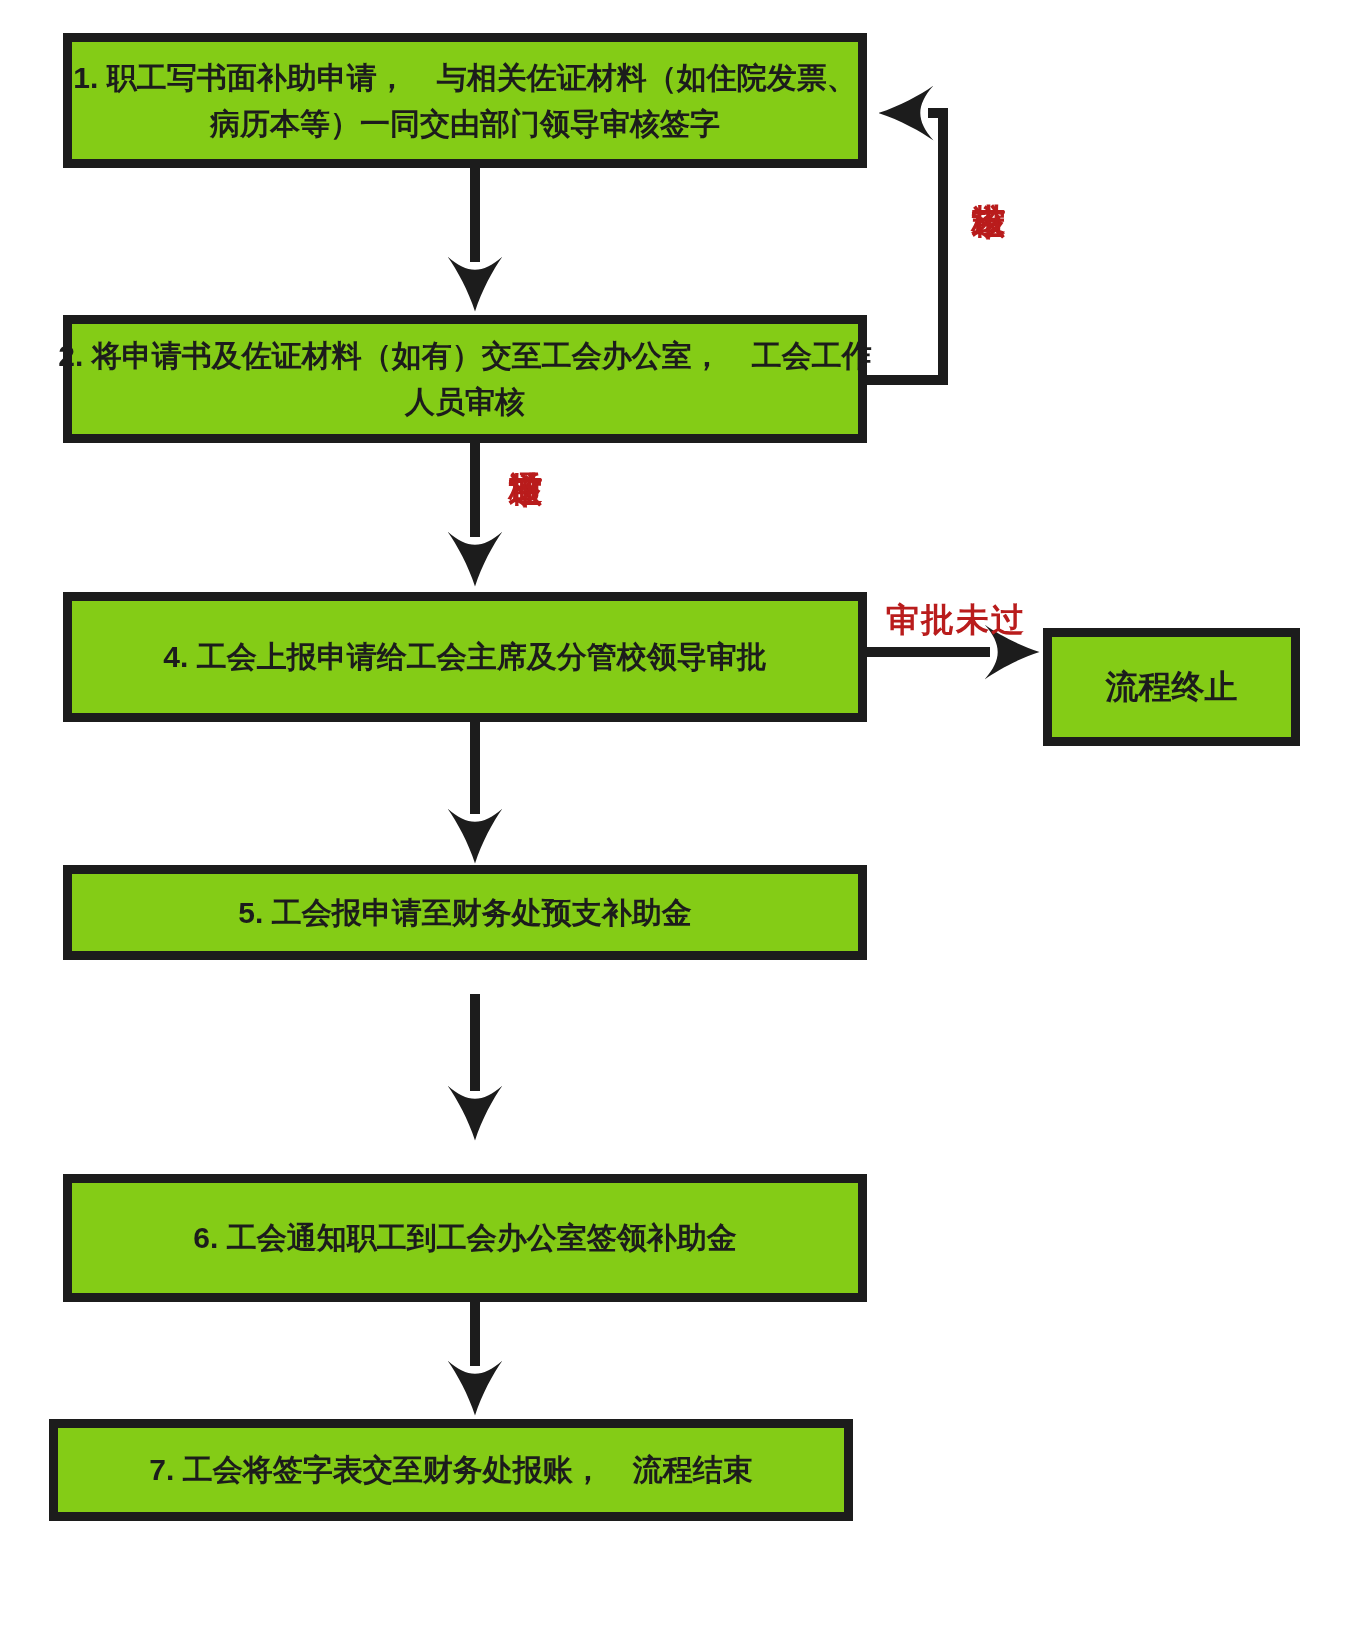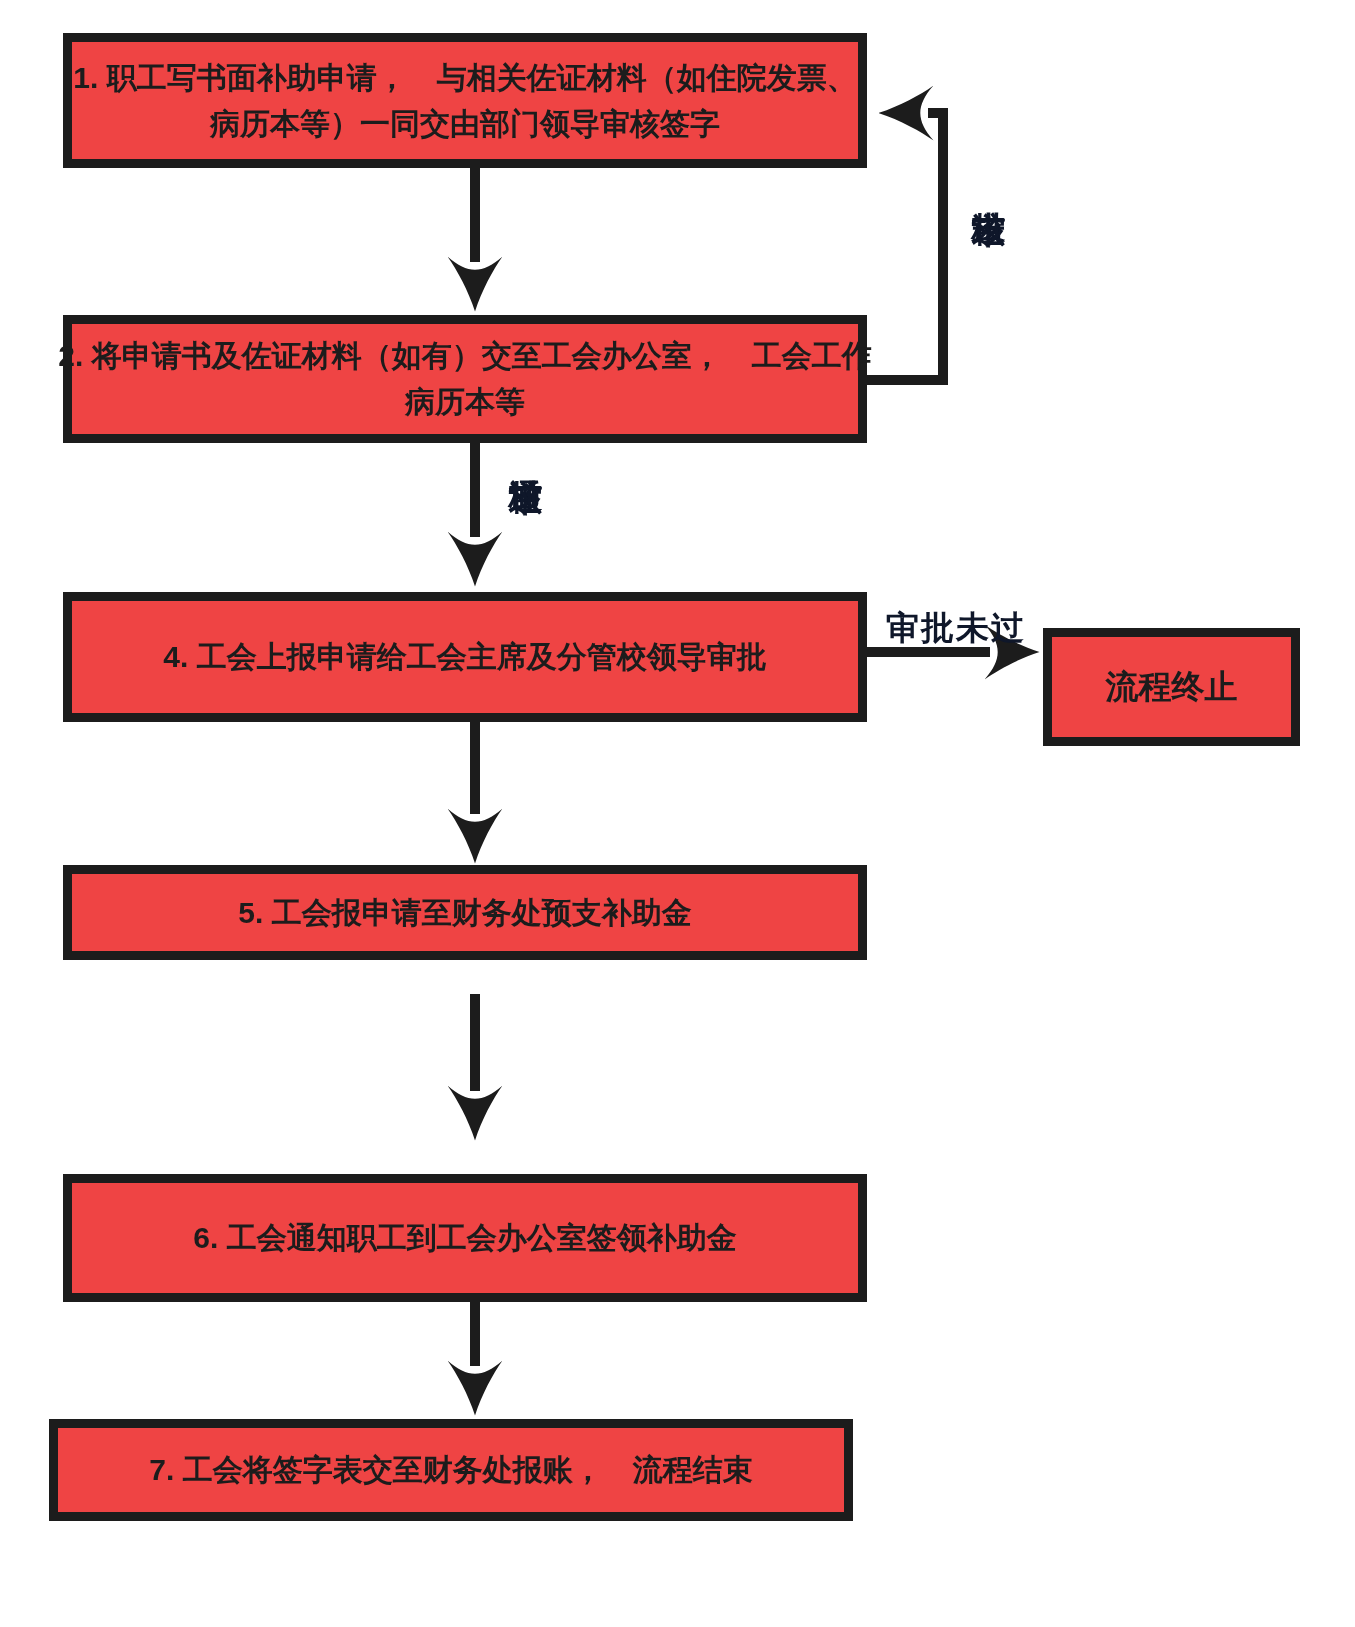--- a/index.html
+++ b/index.html
@@ -19,21 +19,21 @@
   #connector-layer {
     position: absolute;
     left: 0; top: 0;
     width: 1355px;
     height: 1627px;
   }
   .flow-box {
     position: absolute;
     box-sizing: border-box;
     border: 9px solid #1c1c1c;
-    background: #ef4444;
+    background: #84cc16;
     display: flex;
     flex-direction: column;
     justify-content: center;
     align-items: center;
     text-align: center;
     font-weight: bold;
     font-size: 30px;
     line-height: 46px;
   }
   .flow-box .line {
@@ -46,23 +46,22 @@
   #box-step6 { left: 63px;  top: 1174px; width: 804px; height: 128px; }
   #box-step7 { left: 49px;  top: 1419px; width: 804px; height: 102px; }
   #box-terminal {
     left: 1043px; top: 594px; width: 257px; height: 118px;
     font-size: 33px;
     margin-top: 34px;
   }
   .edge-label {
     position: absolute;
     font-weight: bold;
-    color: #0f172a;
+    color: #b91c1c;
     white-space: pre;
-    margin-top: 8px;
   }
   .edge-label.vertical {
     writing-mode: vertical-rl;
     text-orientation: upright;
     font-size: 34px;
     line-height: 40px;
   }
   #label-review-failed { left: 969px; top: 176px; }
   #label-review-passed { left: 506px; top: 444px; }
   #label-approval-failed {
@@ -91,21 +90,21 @@
     <path d="M867 652 H990" stroke="#1c1c1c" stroke-width="10" fill="none" marker-end="url(#ah)"></path>
   </svg>
 
   <div id="box-step1" class="flow-box">
     <div class="line">1. 职工写书面补助申请，　与相关佐证材料（如住院发票、</div>
     <div class="line">病历本等）一同交由部门领导审核签字</div>
   </div>
 
   <div id="box-step2" class="flow-box">
     <div class="line">2. 将申请书及佐证材料（如有）交至工会办公室，　工会工作</div>
-    <div class="line">病历本等</div>
+    <div class="line">人员审核</div>
   </div>
 
   <div id="box-step4" class="flow-box">
     <div class="line">4. 工会上报申请给工会主席及分管校领导审批</div>
   </div>
 
   <div id="box-step5" class="flow-box">
     <div class="line">5. 工会报申请至财务处预支补助金</div>
   </div>
 

